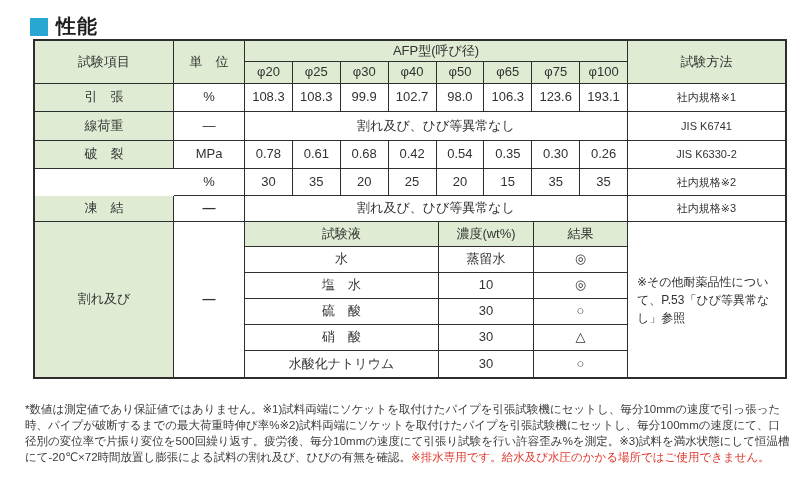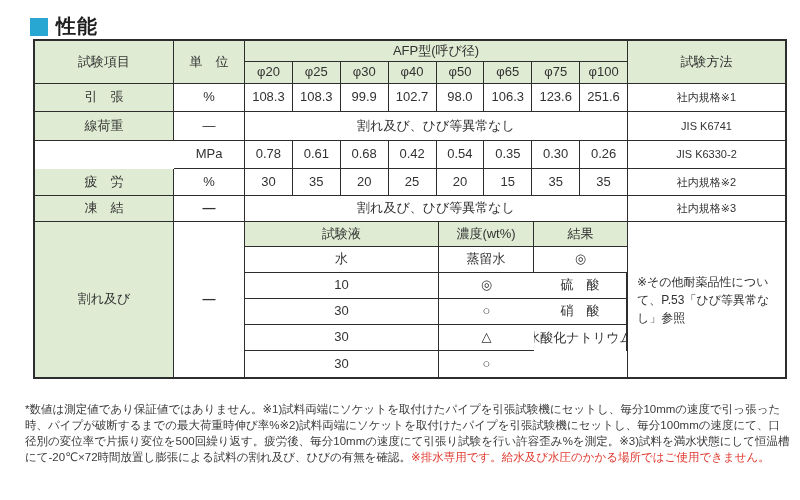--- a/index.html
+++ b/index.html
@@ -84,40 +84,40 @@
 
     <div class="c g" style="grid-area:3/1/4/2">引　張</div>
     <div class="c" style="grid-area:3/2/4/3">%</div>
     <div class="c" style="grid-area:3/3/4/4">108.3</div>
     <div class="c" style="grid-area:3/4/4/5">108.3</div>
     <div class="c" style="grid-area:3/5/4/6">99.9</div>
     <div class="c" style="grid-area:3/6/4/7">102.7</div>
     <div class="c" style="grid-area:3/7/4/8">98.0</div>
     <div class="c" style="grid-area:3/8/4/9">106.3</div>
     <div class="c" style="grid-area:3/9/4/10">123.6</div>
-    <div class="c" style="grid-area:3/10/4/11">251.6</div>
+    <div class="c" style="grid-area:3/10/4/11">193.1</div>
     <div class="c nr small" style="grid-area:3/11/4/12">社内規格※1</div>
 
     <div class="c g" style="grid-area:4/1/5/2">線荷重</div>
     <div class="c" style="grid-area:4/2/5/3">—</div>
     <div class="c" style="grid-area:4/3/5/11">割れ及び、ひび等異常なし</div>
     <div class="c nr small" style="grid-area:4/11/5/12">JIS K6741</div>
 
+    <div class="c g" style="grid-area:5/1/6/2">破　裂</div>
     <div class="c" style="grid-area:5/2/6/3">MPa</div>
     <div class="c" style="grid-area:5/3/6/4">0.78</div>
     <div class="c" style="grid-area:5/4/6/5">0.61</div>
     <div class="c" style="grid-area:5/5/6/6">0.68</div>
     <div class="c" style="grid-area:5/6/6/7">0.42</div>
     <div class="c" style="grid-area:5/7/6/8">0.54</div>
     <div class="c" style="grid-area:5/8/6/9">0.35</div>
     <div class="c" style="grid-area:5/9/6/10">0.30</div>
     <div class="c" style="grid-area:5/10/6/11">0.26</div>
     <div class="c nr small" style="grid-area:5/11/6/12">JIS K6330-2</div>
 
-    <div class="c g" style="grid-area:6/1/7/2">疲　労</div>
     <div class="c" style="grid-area:6/2/7/3">%</div>
     <div class="c" style="grid-area:6/3/7/4">30</div>
     <div class="c" style="grid-area:6/4/7/5">35</div>
     <div class="c" style="grid-area:6/5/7/6">20</div>
     <div class="c" style="grid-area:6/6/7/7">25</div>
     <div class="c" style="grid-area:6/7/7/8">20</div>
     <div class="c" style="grid-area:6/8/7/9">15</div>
     <div class="c" style="grid-area:6/9/7/10">35</div>
     <div class="c" style="grid-area:6/10/7/11">35</div>
     <div class="c nr small" style="grid-area:6/11/7/12">社内規格※2</div>
@@ -132,20 +132,21 @@
 
     <div class="chem" style="grid-area:8/3/9/11">
       <div class="c g">試験液</div>
       <div class="c g">濃度(wt%)</div>
       <div class="c g nr">結果</div>
 
       <div class="c">水</div>
       <div class="c">蒸留水</div>
       <div class="c nr">◎</div>
 
+      <div class="c">塩　水</div>
       <div class="c">10</div>
       <div class="c nr">◎</div>
 
       <div class="c">硫　酸</div>
       <div class="c">30</div>
       <div class="c nr">○</div>
 
       <div class="c">硝　酸</div>
       <div class="c">30</div>
       <div class="c nr">△</div>

